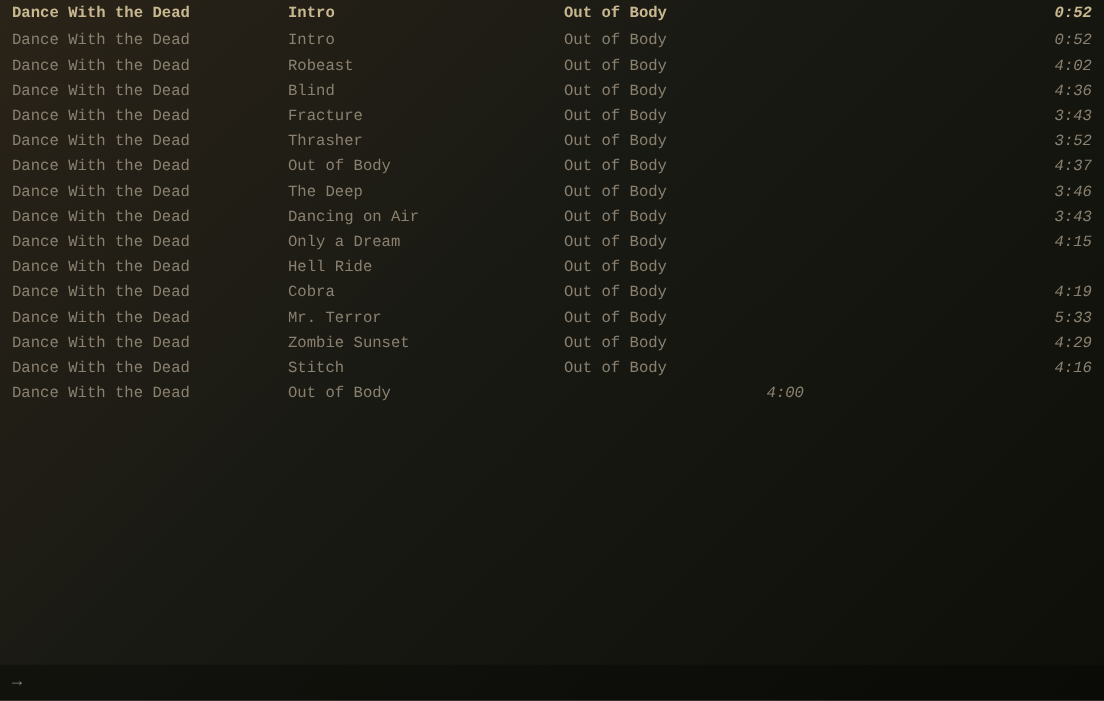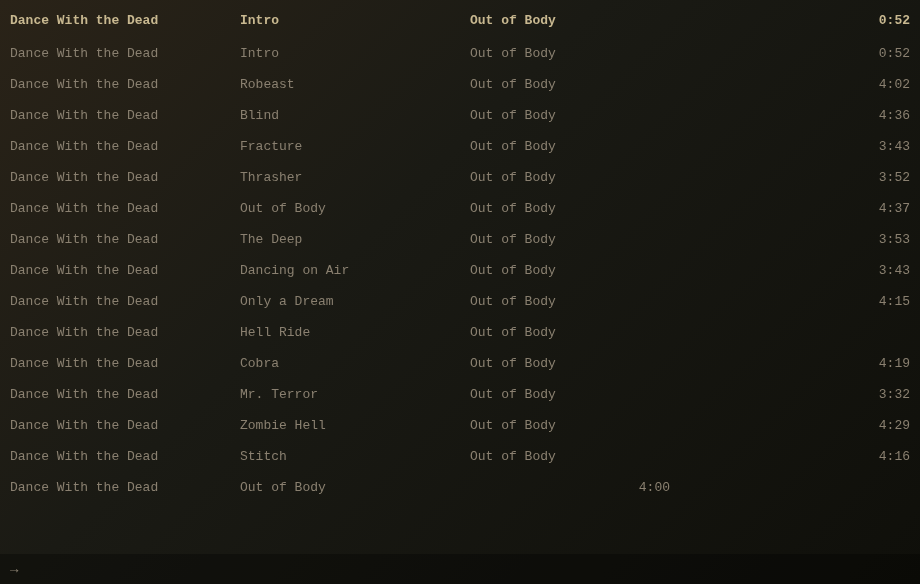--- a/index.html
+++ b/index.html
@@ -20,38 +20,39 @@
     }
 
     .track-list {
       width: 100%;
       padding: 0;
     }
 
     .track-row {
       display: grid;
       grid-template-columns: 230px 230px 200px 1fr;
-      padding: 13px 10px 3px 10px;
+      padding: 3px 10px 3px 10px;
       cursor: pointer;
     }
 
     .track-row.header {
       color: #c8b890;
       font-weight: bold;
       margin-bottom: 2px;
     }
 
     .track-cell {
       white-space: nowrap;
       overflow: hidden;
       text-overflow: ellipsis;
     }
 
     .track-cell.duration {
       text-align: right;
+      font-style: italic;
     }
 
     .bottom-bar {
       position: absolute;
       bottom: 0;
       left: 0;
       right: 0;
       height: 30px;
       display: flex;
       align-items: center;
@@ -108,21 +109,21 @@
     <div class="track-row">
       <span class="track-cell">Dance With the Dead</span>
       <span class="track-cell">Out of Body</span>
       <span class="track-cell">Out of Body</span>
       <span class="track-cell duration">4:37</span>
     </div>
     <div class="track-row">
       <span class="track-cell">Dance With the Dead</span>
       <span class="track-cell">The Deep</span>
       <span class="track-cell">Out of Body</span>
-      <span class="track-cell duration">3:53</span>
+      <span class="track-cell duration">3:46</span>
     </div>
     <div class="track-row">
       <span class="track-cell">Dance With the Dead</span>
       <span class="track-cell">Dancing on Air</span>
       <span class="track-cell">Out of Body</span>
       <span class="track-cell duration">3:43</span>
     </div>
     <div class="track-row">
       <span class="track-cell">Dance With the Dead</span>
       <span class="track-cell">Only a Dream</span>
@@ -137,25 +138,25 @@
     <div class="track-row">
       <span class="track-cell">Dance With the Dead</span>
       <span class="track-cell">Cobra</span>
       <span class="track-cell">Out of Body</span>
       <span class="track-cell duration">4:19</span>
     </div>
     <div class="track-row">
       <span class="track-cell">Dance With the Dead</span>
       <span class="track-cell">Mr. Terror</span>
       <span class="track-cell">Out of Body</span>
-      <span class="track-cell duration">3:32</span>
+      <span class="track-cell duration">5:33</span>
     </div>
     <div class="track-row">
       <span class="track-cell">Dance With the Dead</span>
-      <span class="track-cell">Zombie Hell</span>
+      <span class="track-cell">Zombie Sunset</span>
       <span class="track-cell">Out of Body</span>
       <span class="track-cell duration">4:29</span>
     </div>
     <div class="track-row">
       <span class="track-cell">Dance With the Dead</span>
       <span class="track-cell">Stitch</span>
       <span class="track-cell">Out of Body</span>
       <span class="track-cell duration">4:16</span>
     </div>
     <div class="track-row">

